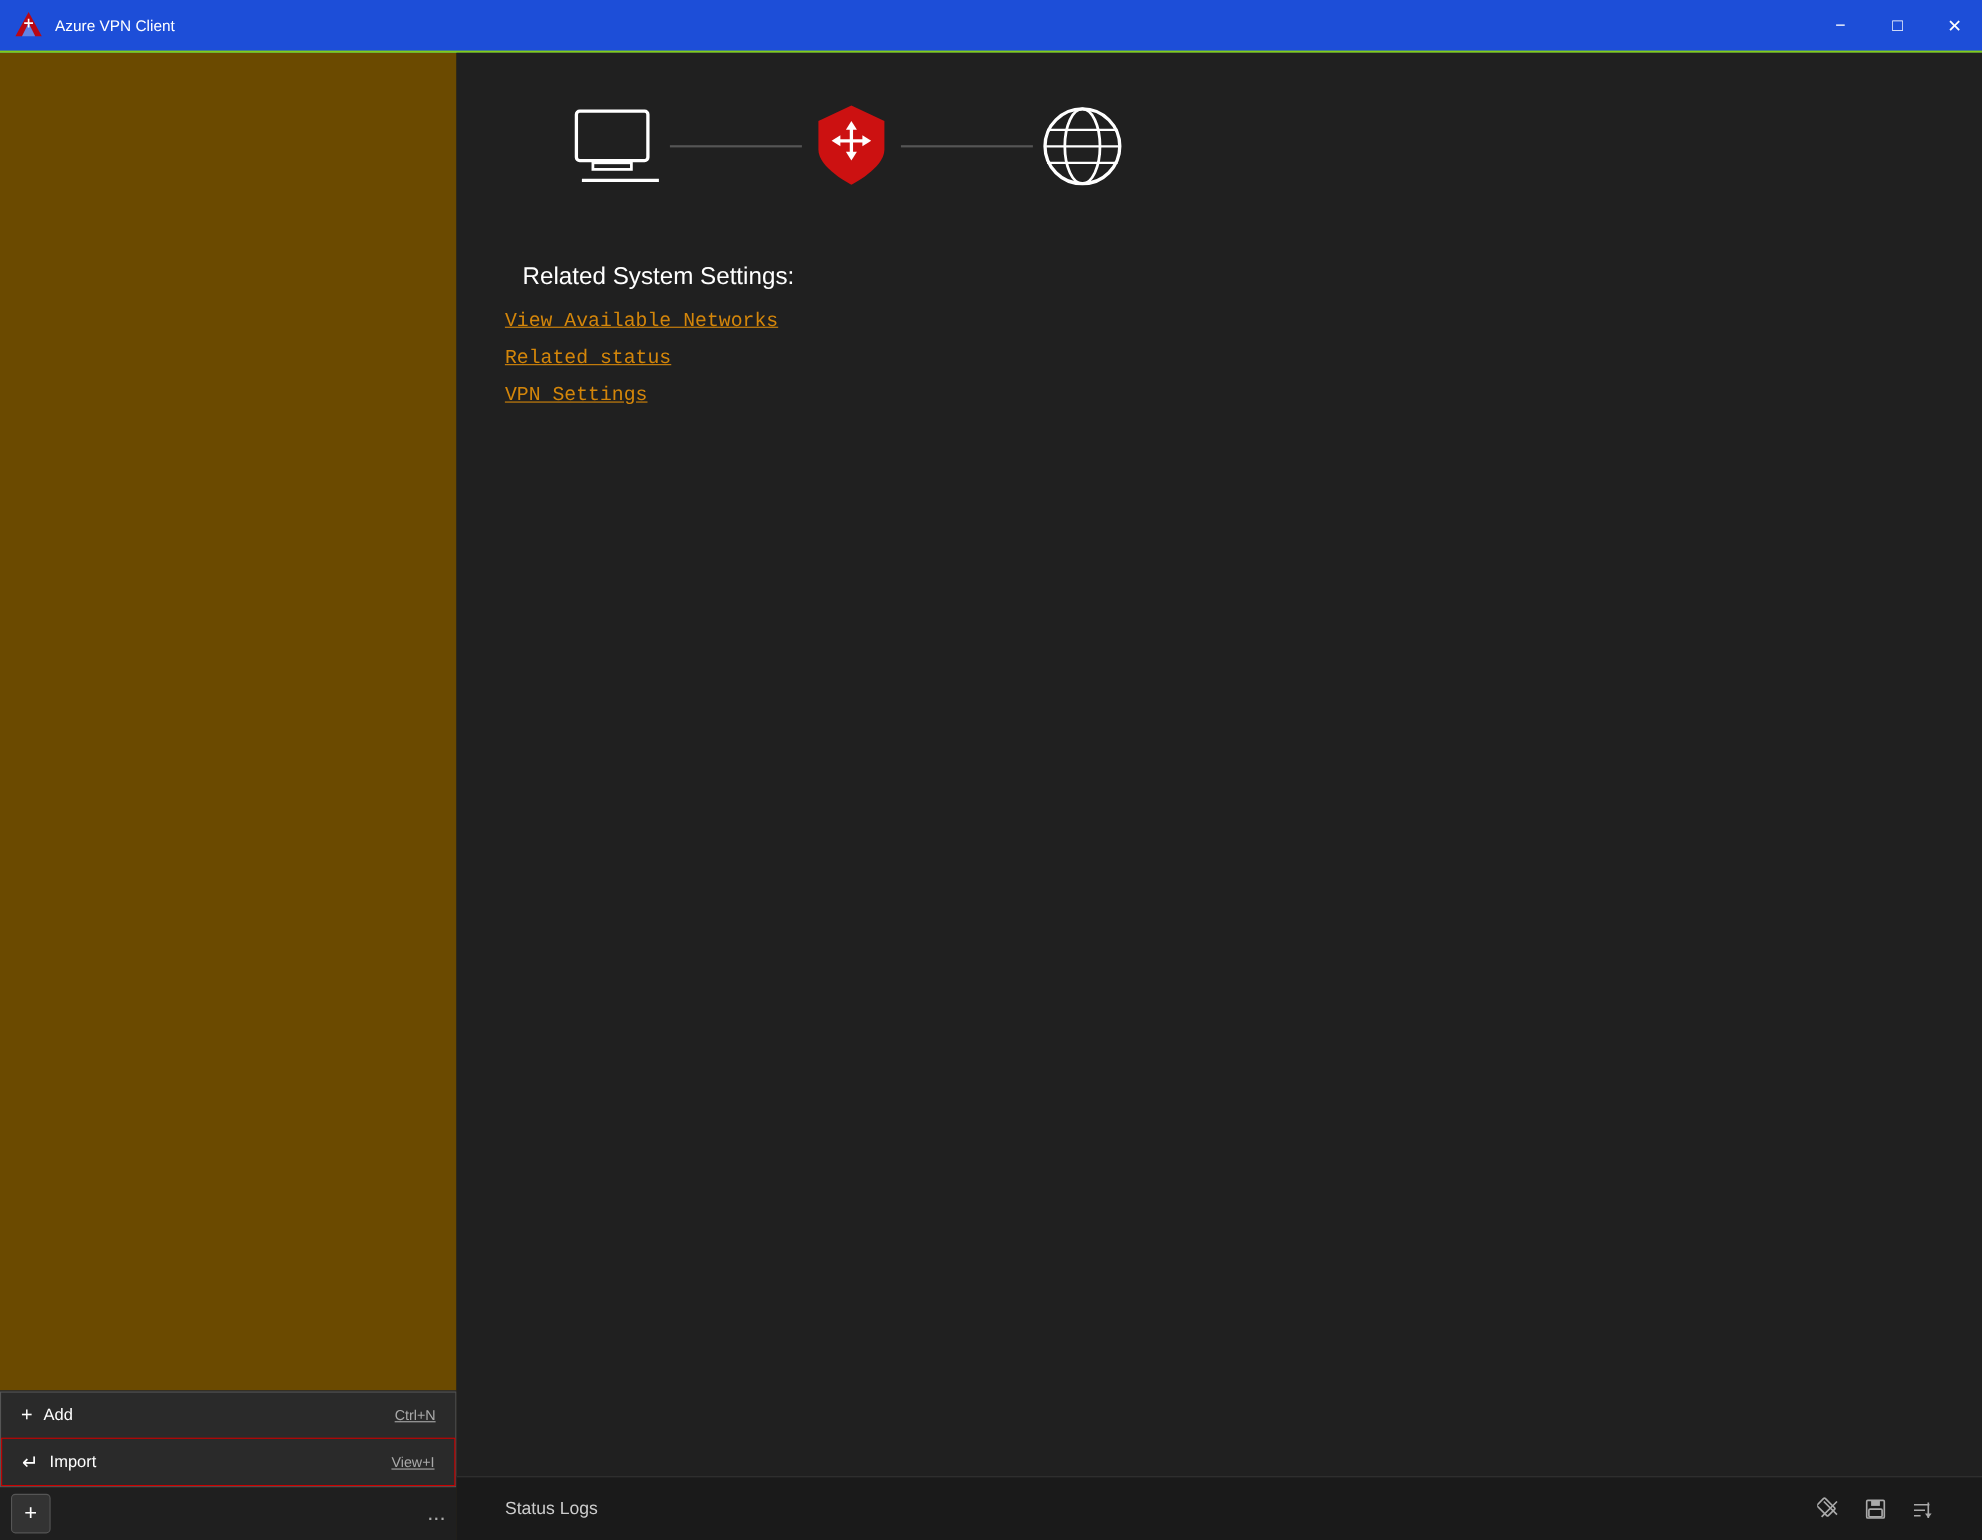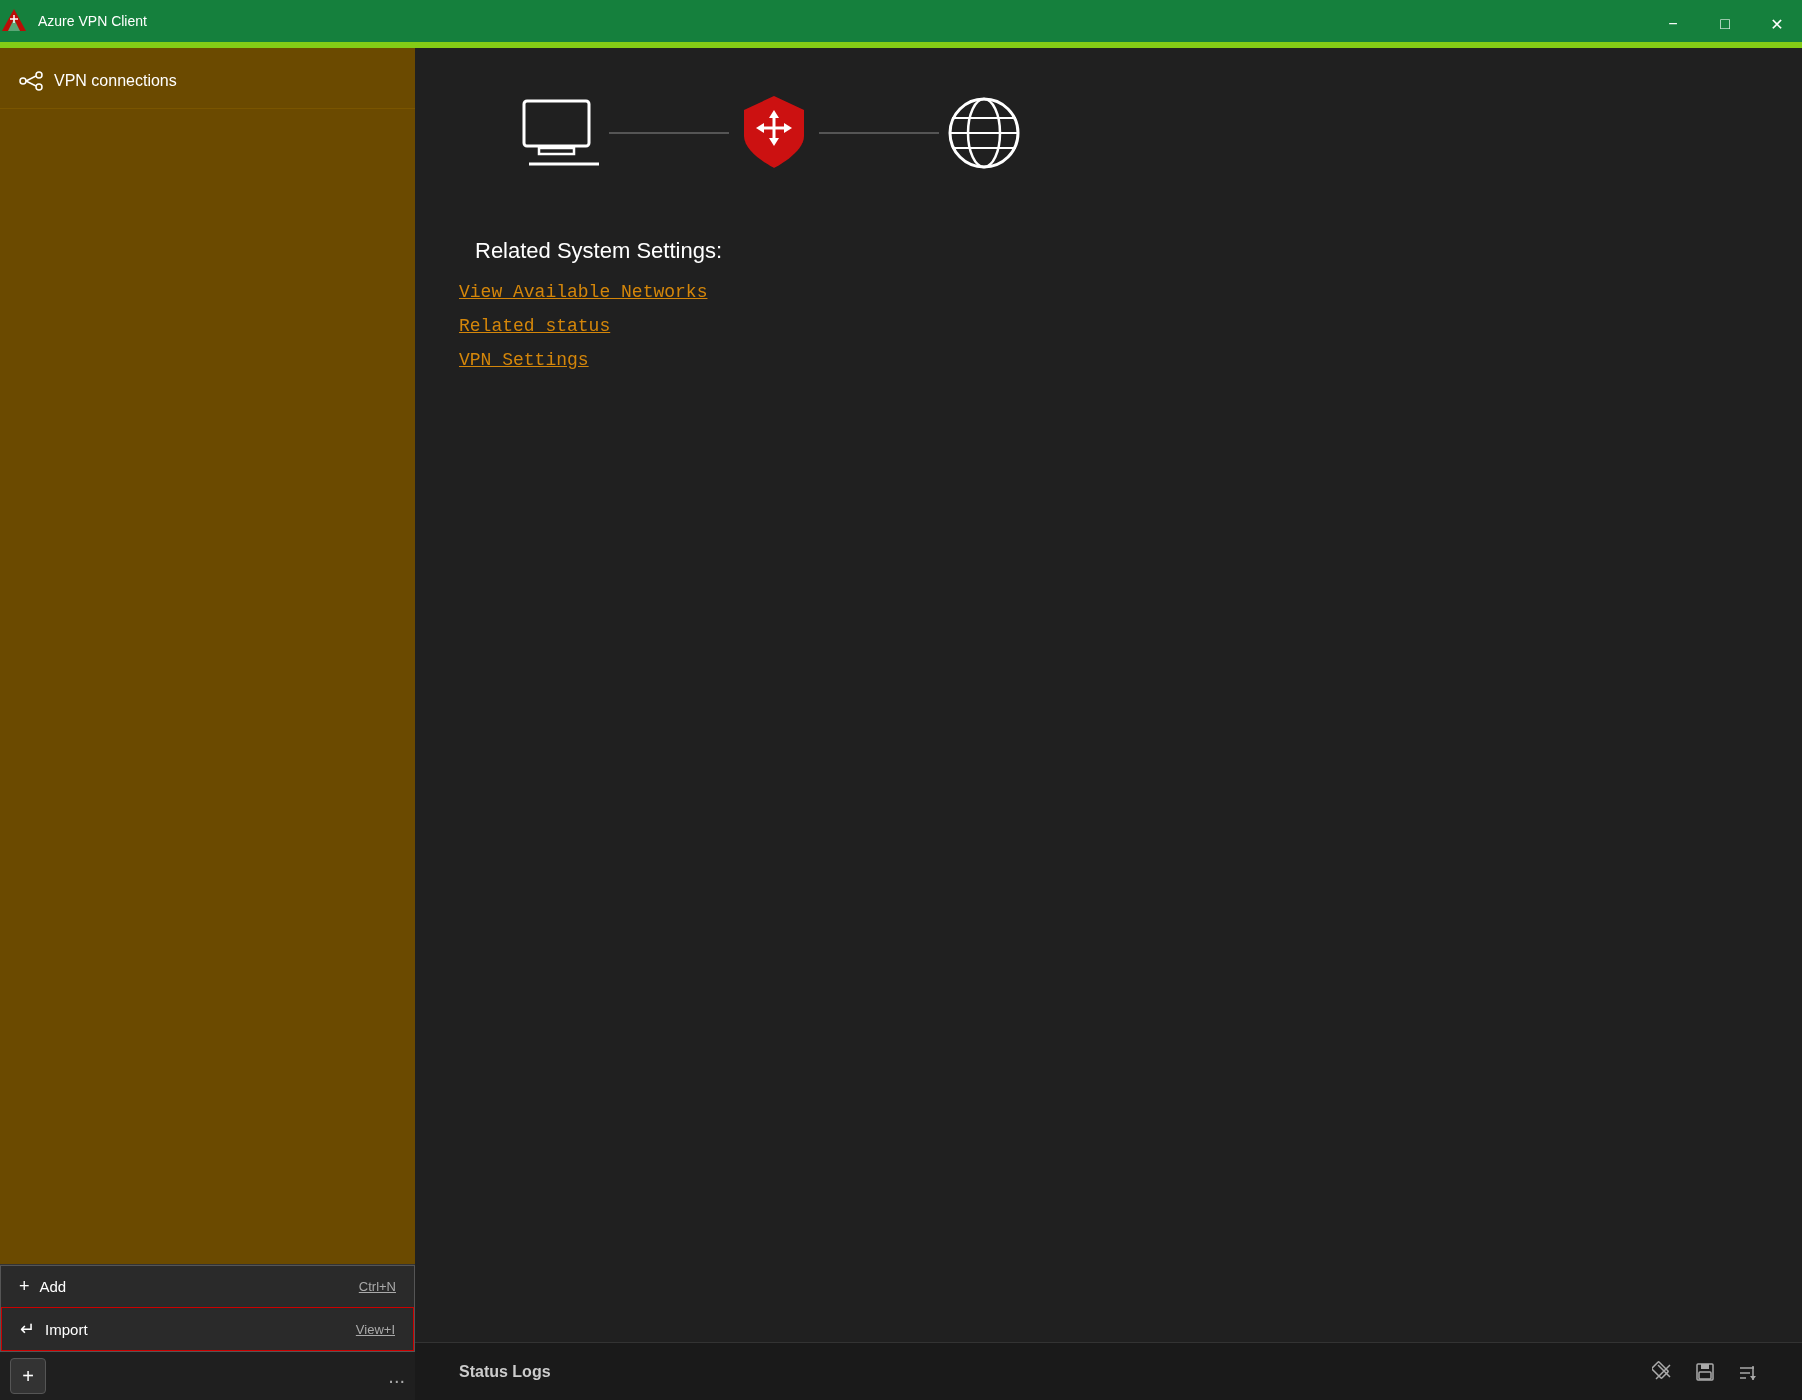--- a/index.html
+++ b/index.html
@@ -7,26 +7,26 @@
       width: 1802px;
       height: 1400px;
       background: #1a1a1a;
       font-family: 'Segoe UI', Arial, sans-serif;
       color: #ffffff;
       overflow: hidden;
     }
 
     
     .title-bar {
-      background: #15803d;
+      background: #1d4ed8;
       height: 48px;
       display: flex;
       align-items: center;
-      padding: 0 0;
-      border-bottom: 6px solid #84cc16;
+      padding: 0 12px;
+      border-bottom: 2px solid #84cc16;
       position: relative;
     }
     .title-bar-logo {
       width: 28px;
       height: 28px;
       margin-right: 10px;
       flex-shrink: 0;
     }
     .title-bar-title {
       font-size: 14px;
@@ -217,21 +217,20 @@
       position: absolute;
       bottom: 0;
       left: 0;
       right: 0;
       height: 58px;
       background: #1a1a1a;
       border-top: 1px solid #333;
       display: flex;
       align-items: center;
       padding: 0 44px;
-      font-weight: bold;
     }
     .status-label {
       font-size: 16px;
       color: #cccccc;
       flex: 1;
     }
     .status-icons {
       display: flex;
       gap: 20px;
       align-items: center;
@@ -265,33 +264,20 @@
   <div class="title-bar-controls">
     <button class="title-btn">−</button>
     <button class="title-btn">□</button>
     <button class="title-btn close">✕</button>
   </div>
 </div>
 
 <div class="app-body">
 
   <div class="sidebar">
-    <div class="sidebar-header">
-
-      <div class="vpn-icon">
-        <svg width="26" height="26" viewBox="0 0 26 26">
-          <circle cx="5" cy="13" r="3" fill="none" stroke="white" stroke-width="1.5"></circle>
-          <circle cx="21" cy="7" r="3" fill="none" stroke="white" stroke-width="1.5"></circle>
-          <circle cx="21" cy="19" r="3" fill="none" stroke="white" stroke-width="1.5"></circle>
-          <line x1="8" y1="13" x2="18" y2="8" stroke="white" stroke-width="1.5"></line>
-          <line x1="8" y1="13" x2="18" y2="18" stroke="white" stroke-width="1.5"></line>
-        </svg>
-      </div>
-      <span class="sidebar-header-label">VPN connections</span>
-    </div>
 
     <div class="sidebar-connections-area"></div>
 
     <div class="sidebar-bottom">
       <div class="context-menu">
         <div class="context-menu-item">
           <div class="context-menu-item-left">
             <span style="font-size:18px;">+</span>
             <span>Add</span>
           </div>

